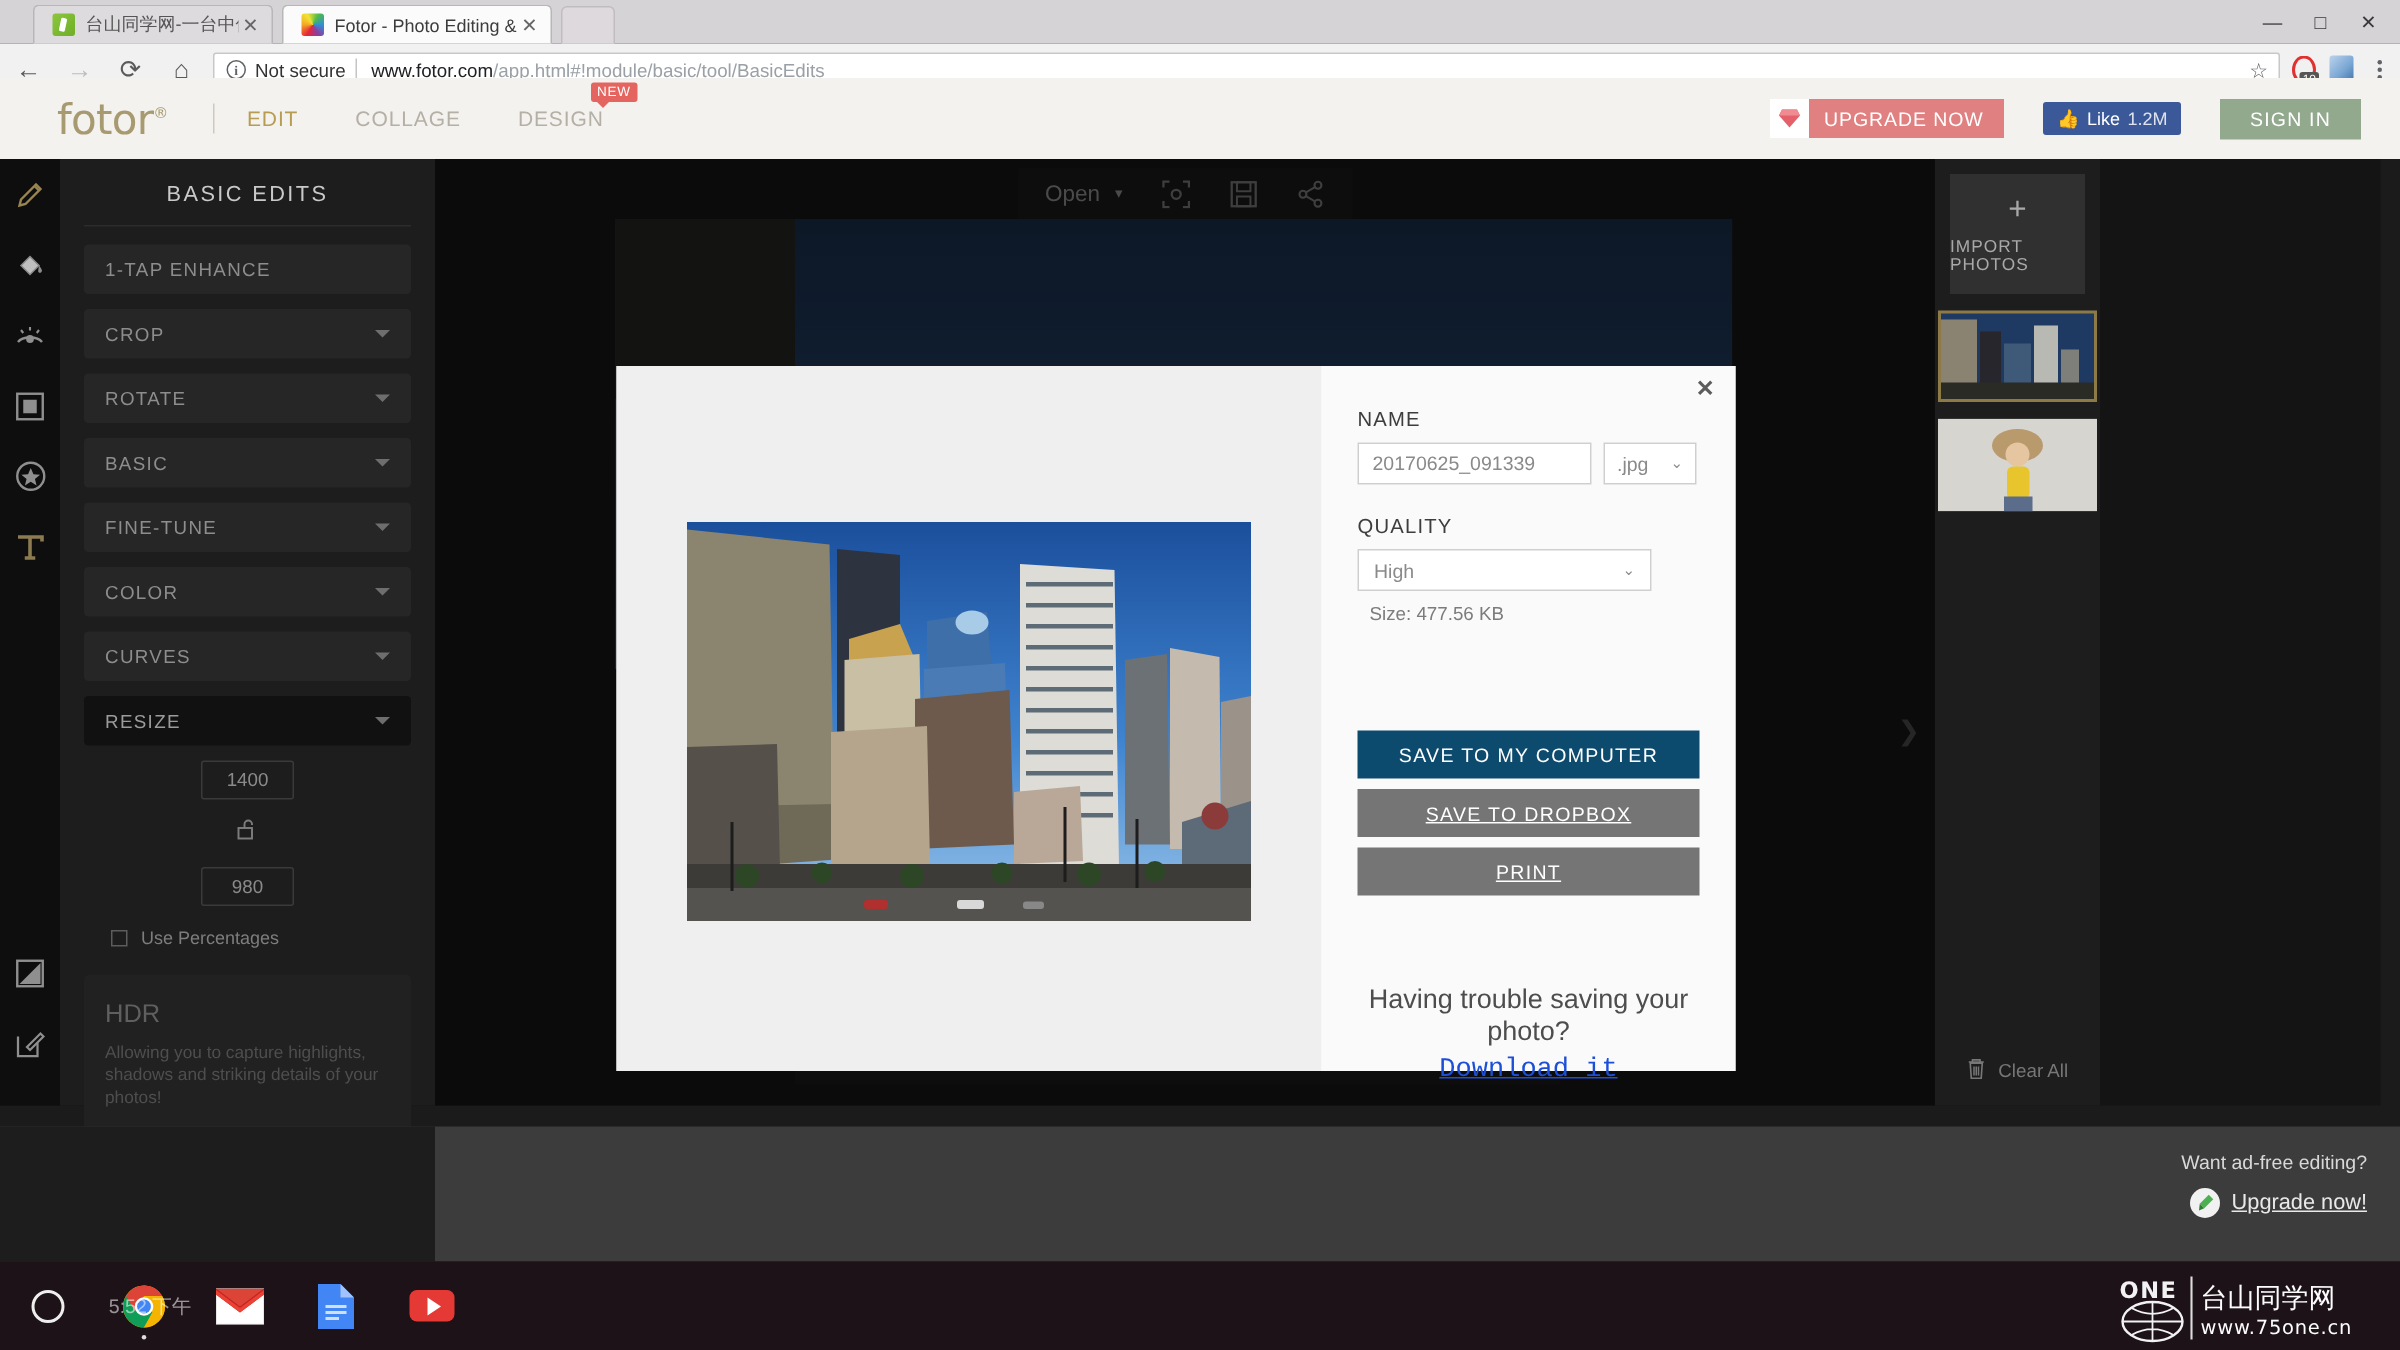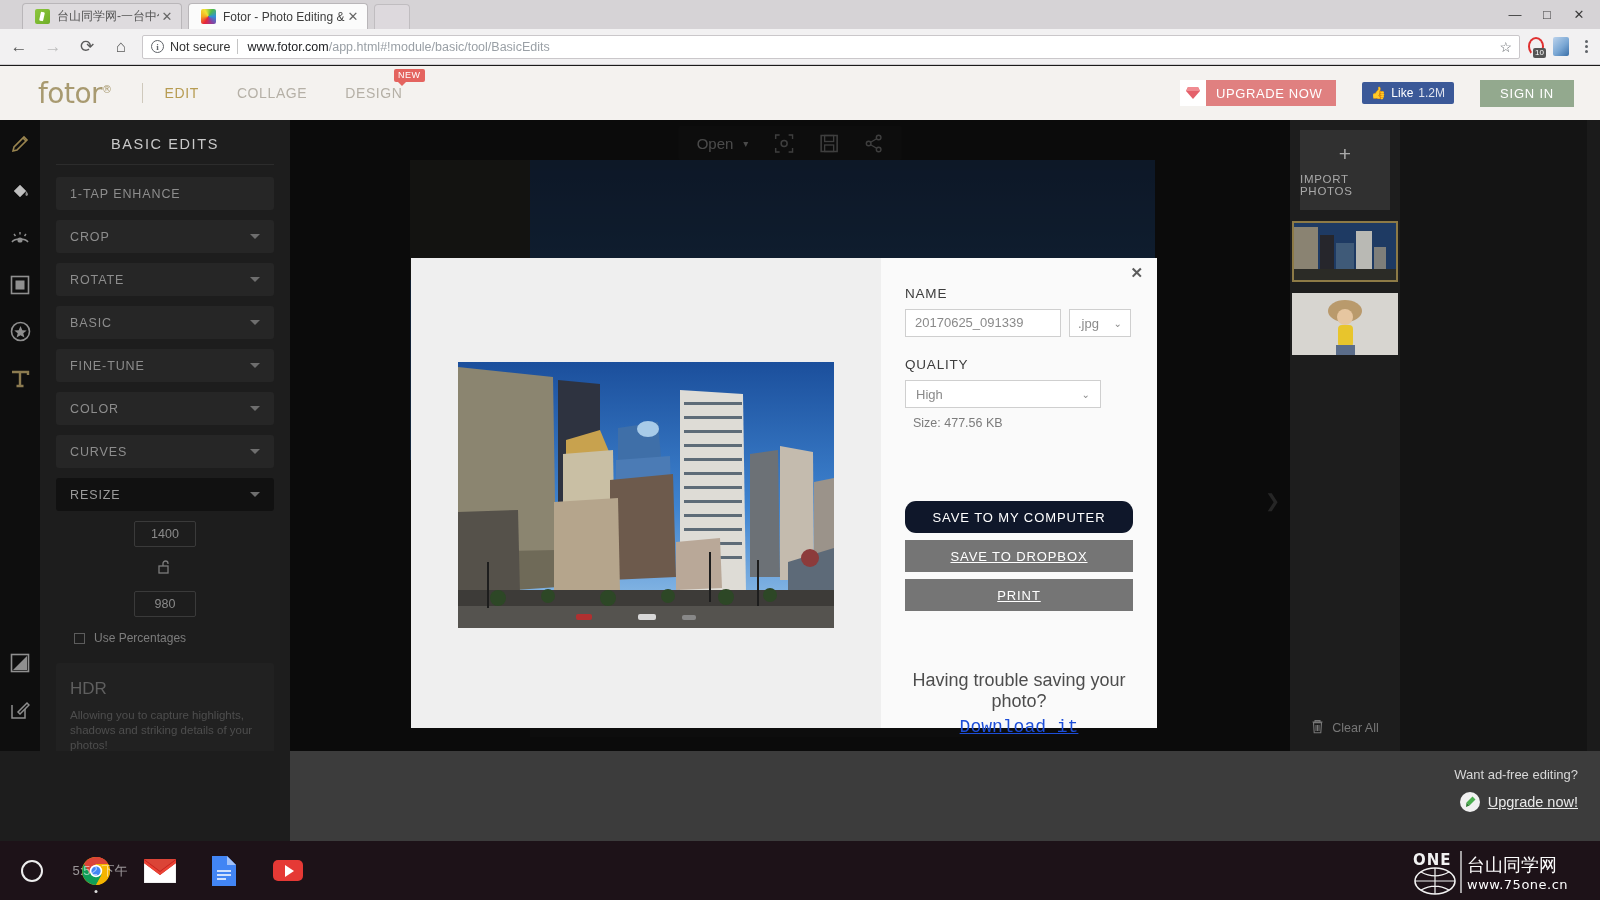--- a/index.html
+++ b/index.html
@@ -55,21 +55,21 @@
   .star-ico { margin-left: auto; color: #5f6368; font-size: 14px; padding-right: 3px; }
   .ext-area { display: flex; align-items: center; gap: 9px; padding-right: 6px; }
   .ext-ico { width: 16px; height: 19px; position: relative; }
   .ext-red { border: 2.4px solid #e03030; border-radius: 50%; border-bottom-color: transparent; }
   .ext-badge { position: absolute; right: -4px; bottom: -4px; background: #555; color: #fff; font-size: 8px; border-radius: 2px; padding: 0 2px; line-height: 10px; }
   .ext-blue { background: linear-gradient(135deg,#bcd3ec 0%,#7aa7d4 55%,#3a6fa8 100%); border-radius: 2px; }
   .kebab { width: 16px; display: flex; flex-direction: column; align-items: center; gap: 2px; }
   .kebab i { width: 3px; height: 3px; background: #5f6368; border-radius: 50%; display: block; }
 
   
-  .app { position: absolute; left: 0; top: 66px; width: 1587px; height: 685px; background: #141414; }
+  .app { position: absolute; left: 0; top: 52px; width: 1587px; height: 685px; background: #141414; }
 
   .fotor-header { position: absolute; left: 0; top: 0; width: 1600px; height: 54px; background: #f4f2ef; display: flex; align-items: center; }
   .logo { margin-left: 38px; font-family: "DejaVu Sans", sans-serif; font-size: 28px; color: #a89a70; letter-spacing: -0.5px; position: relative; }
   .logo sup { font-size: 10px; vertical-align: super; }
   .hdr-sep { width: 1px; height: 20px; background: #cfc9bc; margin: 0 22px 0 30px; }
   .hdr-nav { display: flex; align-items: center; gap: 38px; font-size: 14px; letter-spacing: 0.6px; }
   .hdr-nav a { text-decoration: none; color: #b5b0a6; position: relative; }
   .hdr-nav a.active { color: #b79c52; }
   .new-badge { position: absolute; top: -16px; right: -22px; background: #e4645f; color: #fff; font-size: 9px; padding: 1px 4px 2px; border-radius: 2px; letter-spacing: 0.5px; }
   .new-badge::after { content: ""; position: absolute; left: 4px; bottom: -4px; border-left: 4px solid transparent; border-right: 4px solid transparent; border-top: 4px solid #e4645f; }
@@ -141,21 +141,21 @@
   .modal-close { position: absolute; right: 14px; top: 6px; color: #5c5c5c; font-size: 15px; font-weight: bold; }
   .fld-lbl { color: #3d3d3d; font-size: 13.5px; letter-spacing: 0.8px; margin-bottom: 8px; }
   .name-row { display: flex; gap: 8px; margin-bottom: 20px; }
   .txt-input { flex: 1 1 auto; height: 28px; border: 1px solid #cfcfcf; background: #fff; color: #8a8a8a; font-size: 13px; padding: 0 9px; line-height: 26px; }
   .sel-box { width: 62px; height: 28px; border: 1px solid #cfcfcf; background: #fff; color: #8a8a8a; font-size: 13px; display: flex; align-items: center; justify-content: space-between; padding: 0 8px; }
   .sel-wide { width: 196px; height: 28px; border: 1px solid #cfcfcf; background: #fff; color: #8a8a8a; font-size: 13px; display: flex; align-items: center; justify-content: space-between; padding: 0 10px; margin-bottom: 8px; }
   .chev { font-size: 10px; color: #8a8a8a; }
   .size-line { color: #7c7c7c; font-size: 12.5px; margin-left: 8px; }
   .act-btns { position: absolute; left: 24px; top: 243px; width: 228px; }
   .act-btn { height: 32px; display: flex; align-items: center; justify-content: center; color: #fff; font-size: 13px; letter-spacing: 0.9px; margin-bottom: 7px; }
-  .act-green { background: #0f172a; border-radius: 11px; }
+  .act-green { background: #0c4a6e; }
   .act-gray { background: #757575; text-decoration: underline; }
   .trouble { position: absolute; left: 24px; top: 412px; width: 228px; text-align: center; color: #4d4d4d; font-size: 18px; }
   .trouble a { display: block; margin-top: 5px; color: #1d4ed8; text-decoration: underline; font-family: Liberation Mono, monospace; }
 
   
   .adstrip { position: absolute; left: 0; top: 751px; width: 1600px; height: 90px; background: #3c3c3c; }
   .ad-left { position: absolute; left: 0; top: 0; width: 290px; height: 90px; background: #1d1d1d; }
   .ad-text { position: absolute; right: 22px; top: 16px; text-align: right; color: #d8d8d8; font-size: 13px; }
   .ad-cta { display: flex; align-items: center; justify-content: flex-end; gap: 8px; margin-top: 10px; }
   .ad-cta a { color: #e9e9e9; font-size: 14.5px; text-decoration: underline; }

